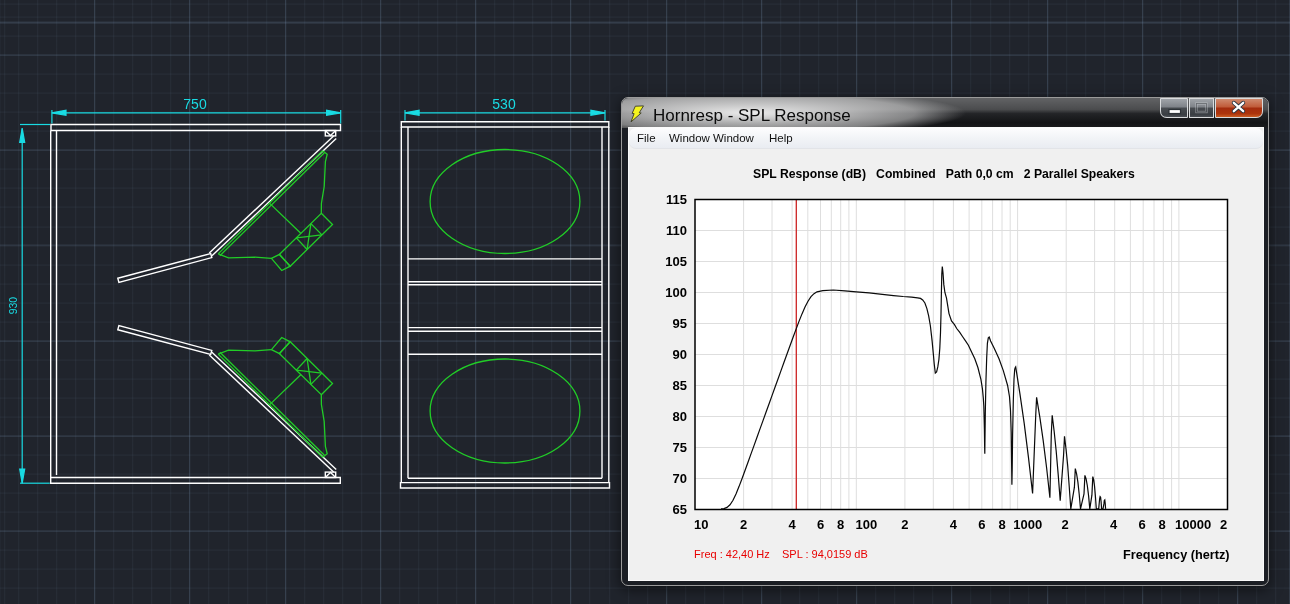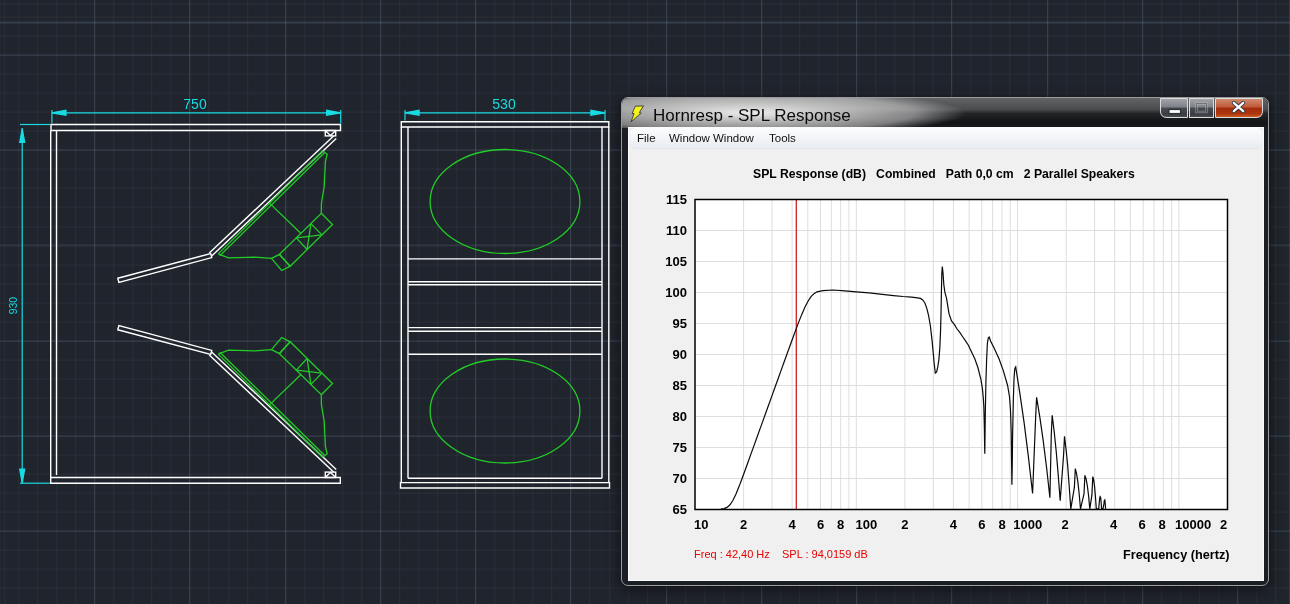--- a/index.html
+++ b/index.html
@@ -117,21 +117,21 @@
  <div class="tbar"></div>
  <svg style="left:8px;top:6px" width="15" height="19" viewBox="0 0 15 19">
    <polygon points="5.3,2.2 13.5,1.9 9.2,8.8 11.2,9.0 1.0,17.9 4.1,9.6 2.1,9.4" fill="#f5f51e" stroke="#3a3a28" stroke-width="0.9" stroke-linejoin="round"></polygon>
  </svg>
  <div class="title">Hornresp - SPL Response</div>
  <div class="client">
   <div class="menu">
    <span style="left:8px">File</span>
         <span style="left:40px">Window</span>
         <span style="left:84px">Window</span>
-        <span style="left:140px">Tools</span>
+        <span style="left:140px">Help</span>
   </div>
  </div>
 </div>
 
 <svg style="left:1159px;top:98px" width="105" height="21" viewBox="0 0 105 21">
  <defs>
   <linearGradient id="gb" x1="0" y1="0" x2="0" y2="1">
    <stop offset="0" stop-color="#a2a6ab"></stop>
         <stop offset="0.45" stop-color="#7e8288"></stop>
    <stop offset="0.5" stop-color="#484c51"></stop>

